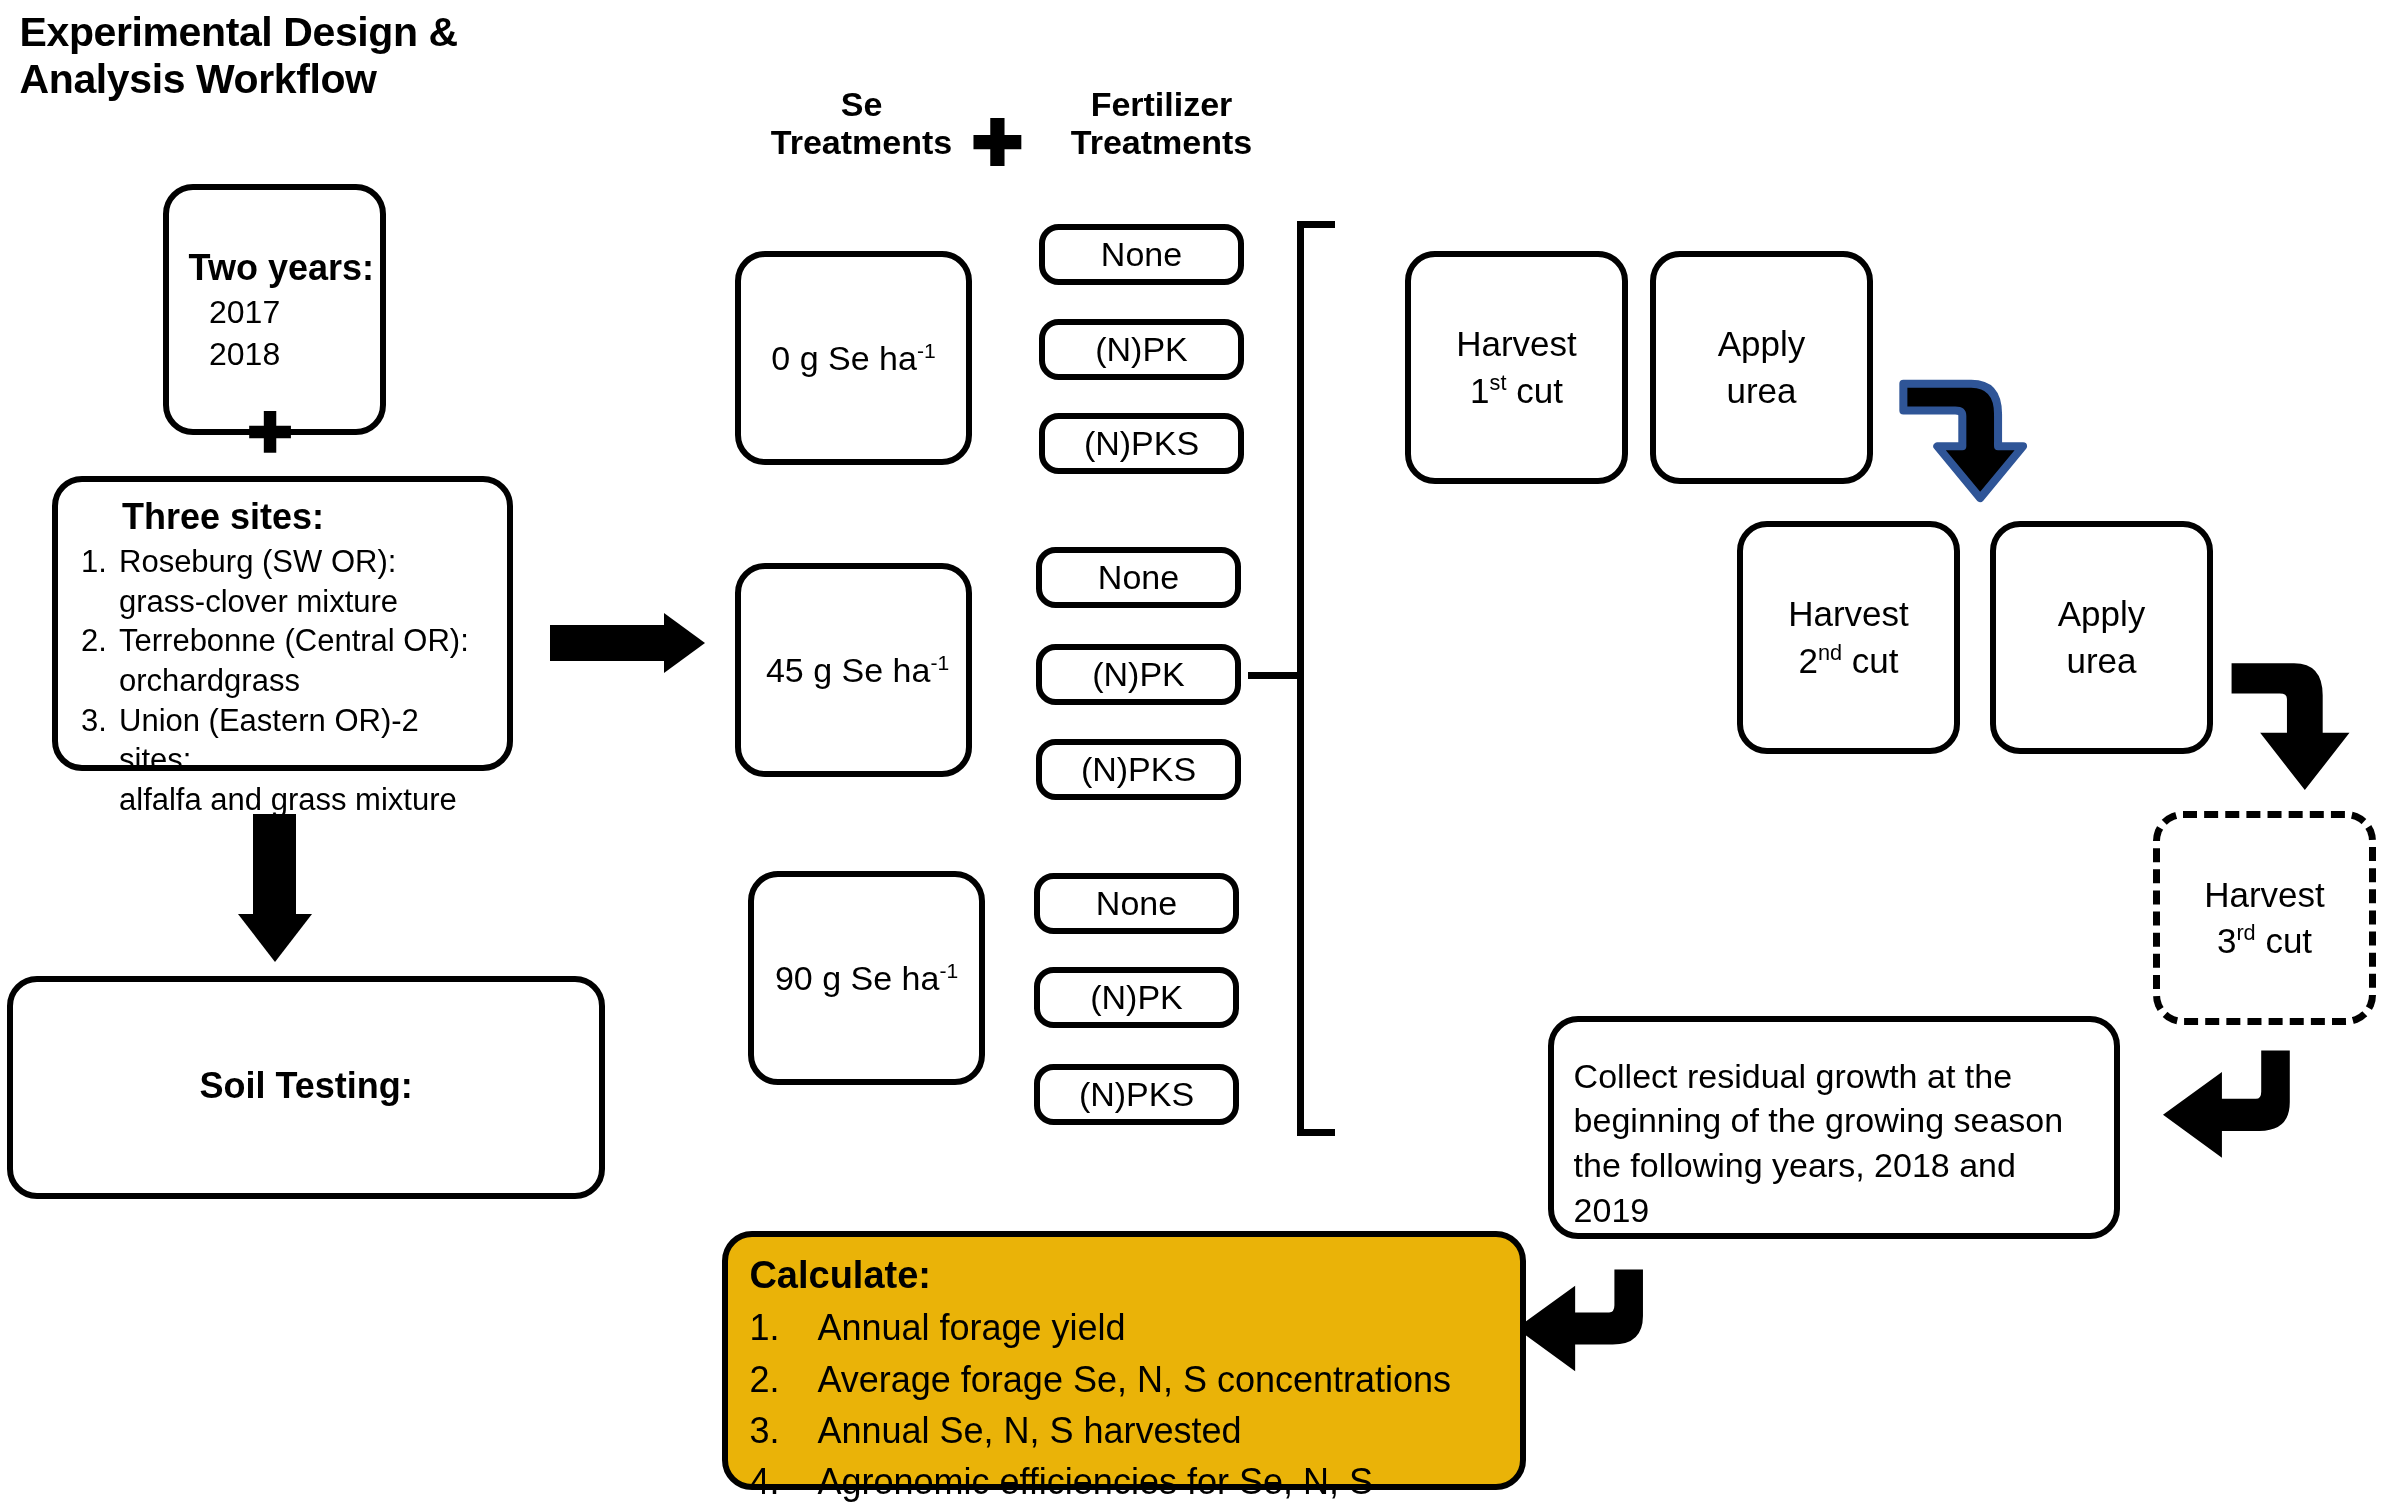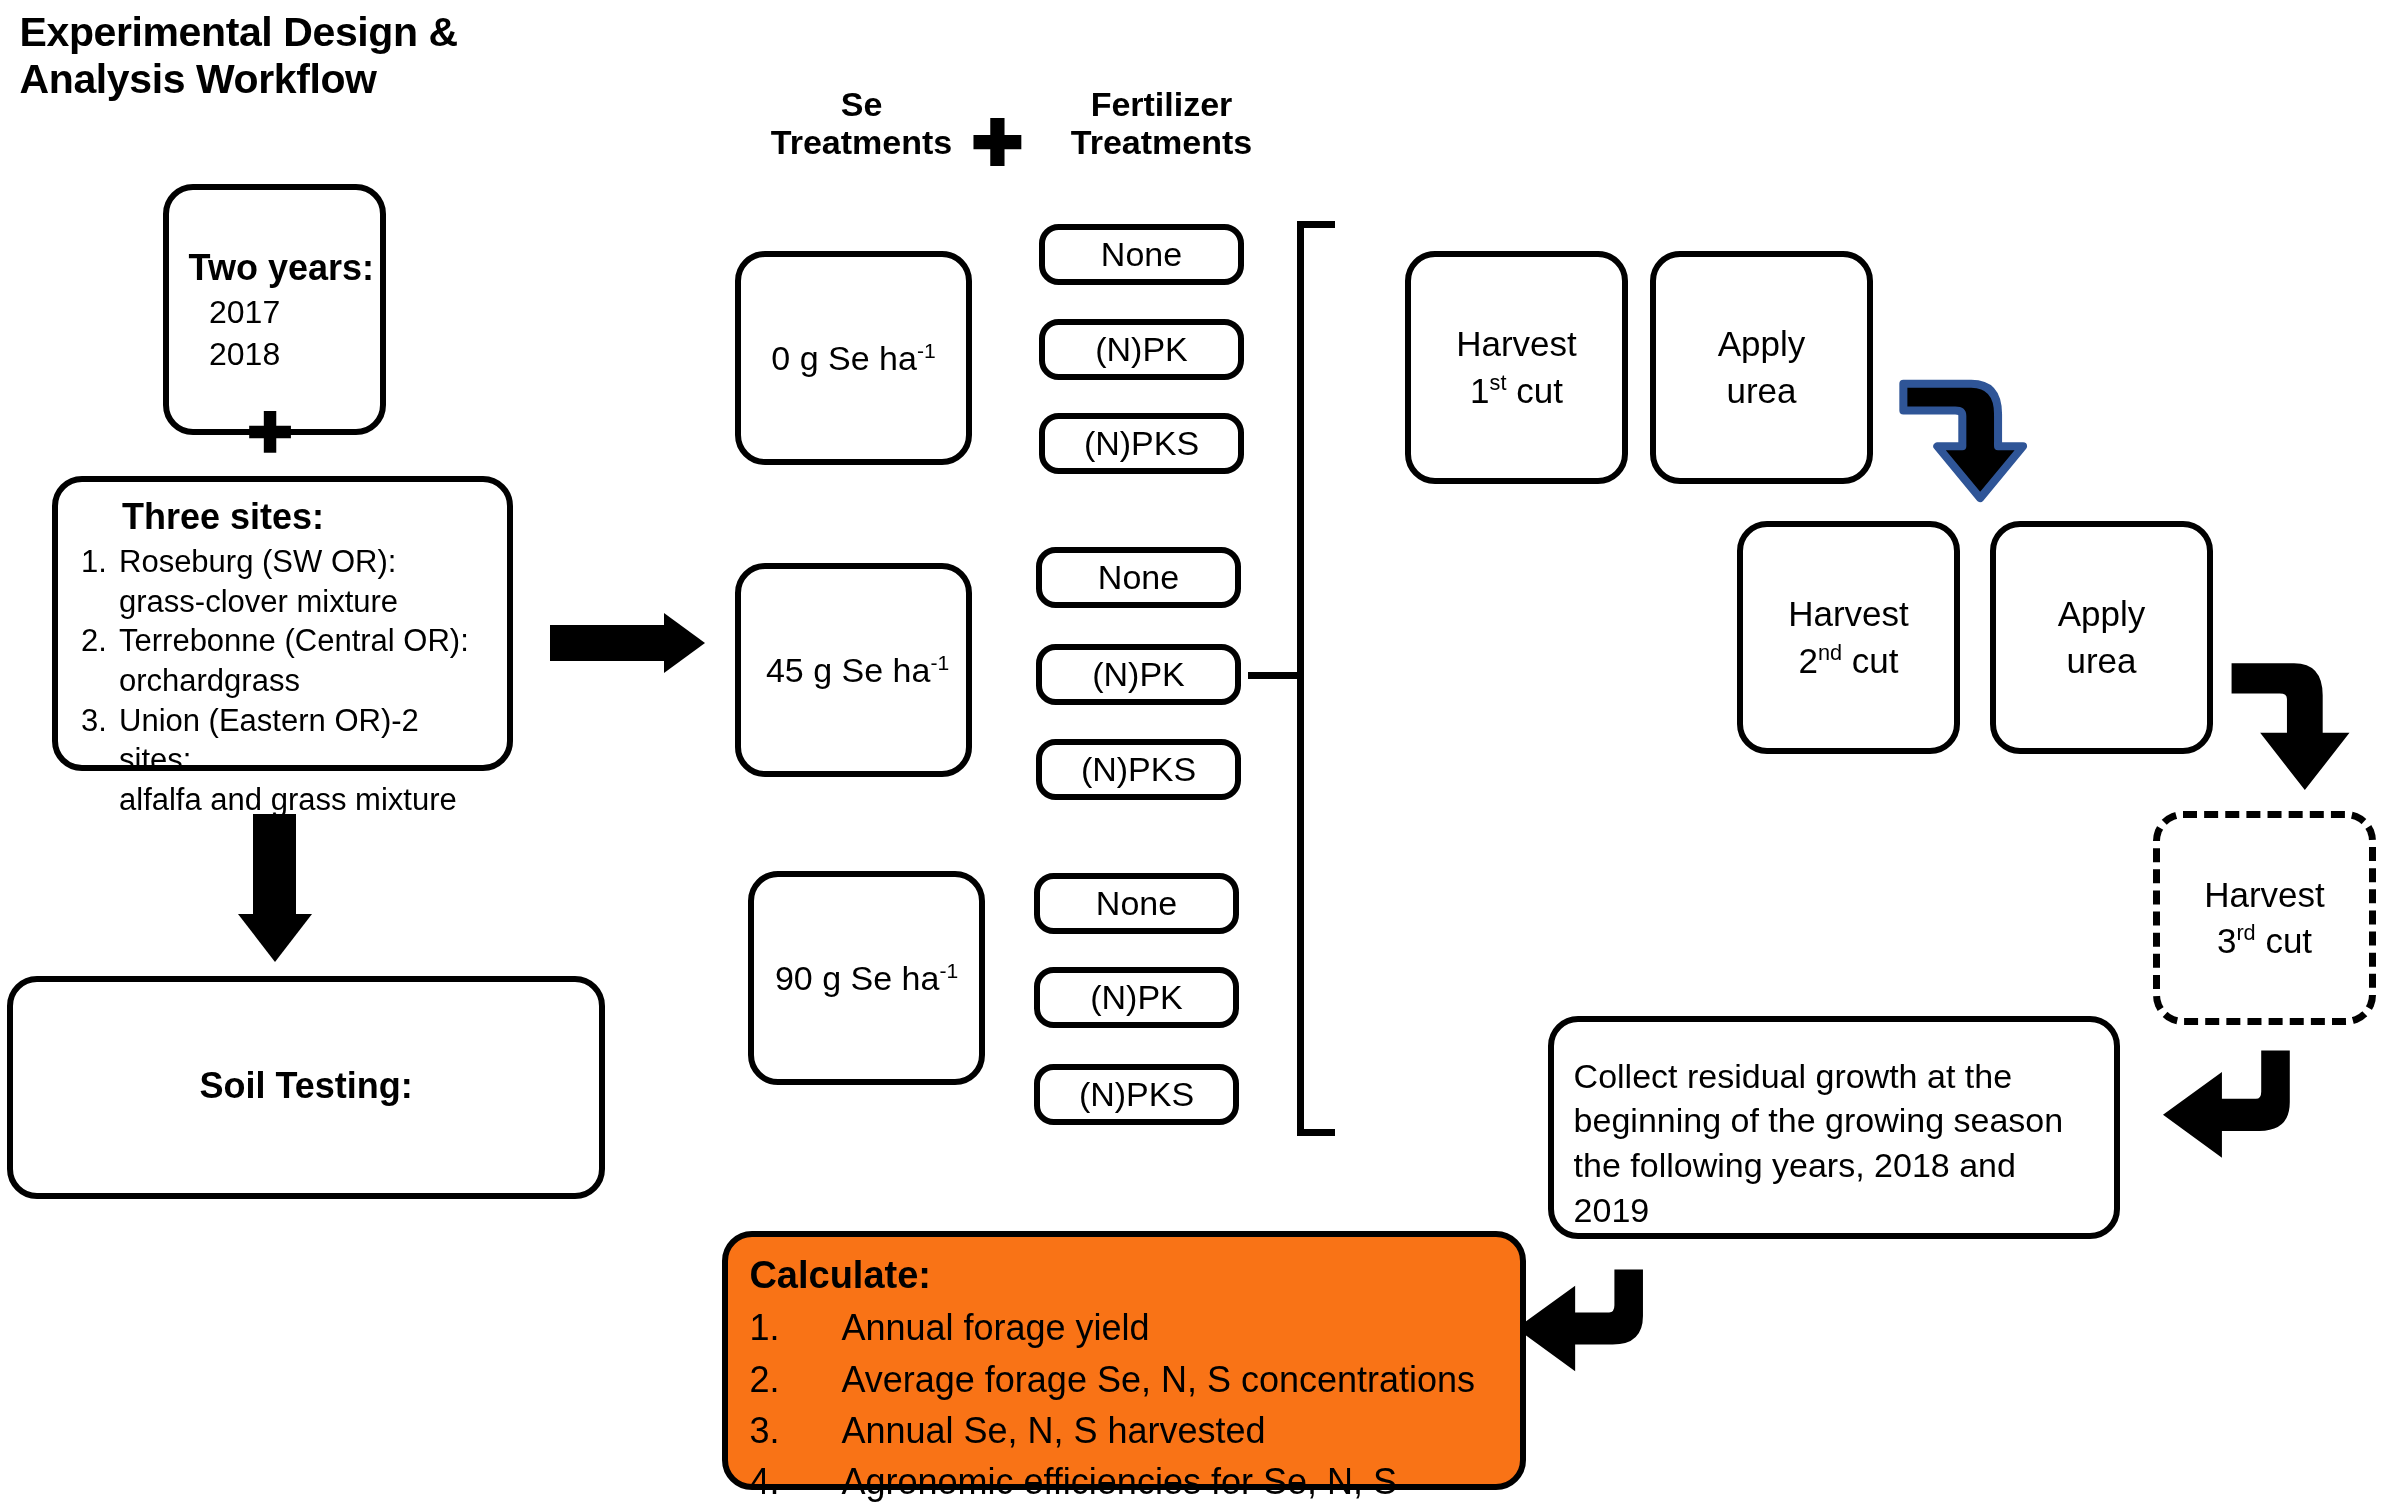--- a/index.html
+++ b/index.html
@@ -43,21 +43,21 @@
     background: #ffffff;
     display: flex;
     flex-direction: column;
     justify-content: center;
   }
   .box.small-radius { border-radius: 19.6px; }
   .box.dashed {
     border-style: dashed;
     border-width: 7.1px;
   }
-  .box.filled { background: #f97316; }
+  .box.filled { background: #eab308; }
 
   .boxtext {
     font-size: 33px;
     line-height: 1.32;
     text-align: center;
   }
   .boxtext.left { text-align: left; }
   .bold { font-weight: bold; }
   sup { font-size: 0.62em; vertical-align: super; line-height: 0; }
 
@@ -68,21 +68,21 @@
     list-style: none;
   }
   ol.plain li { line-height: 1.28; }
 
   .sites-list li { display: flex; font-size: 31px; }
   .sites-list .num { width: 38px; flex: none; }
   .sites-list .txt { flex: 1; }
 
   .calc-list li { display: flex; font-size: 36px; margin-top: 5.4px; }
   .calc-list .num { width: 68px; flex: none; }
-  .calc-list .txt { flex: 1; white-space: nowrap; margin-left: 24px; }
+  .calc-list .txt { flex: 1; white-space: nowrap; }
 
   
   .plus {
     font-weight: bold;
     line-height: 1;
     font-size: 63px;
   }
 
   
   .arrow-right-shaft {

